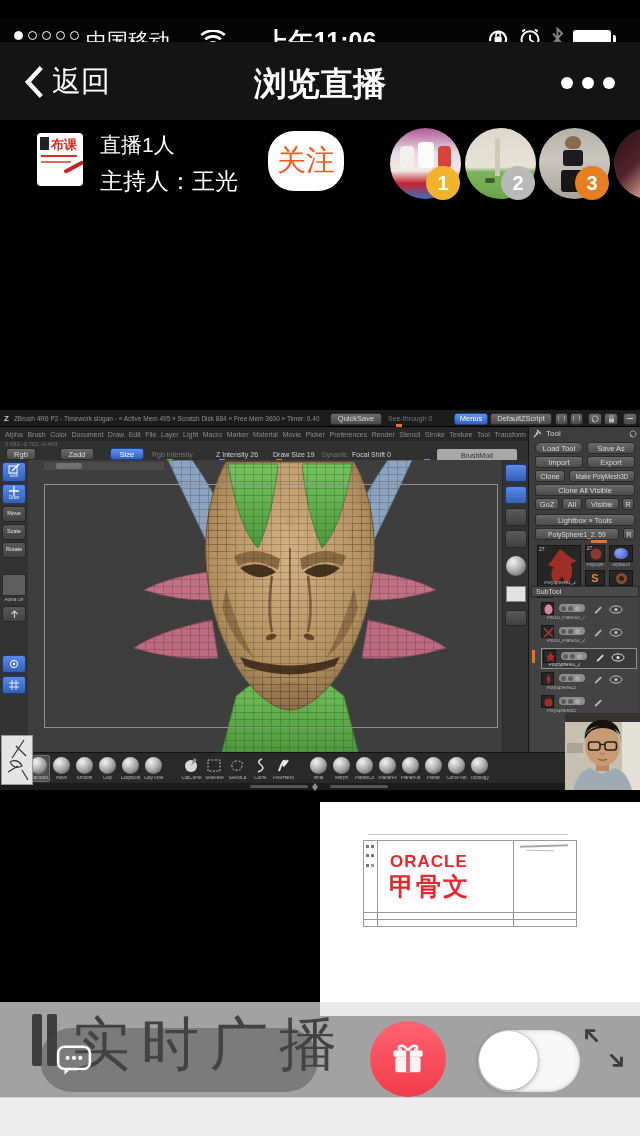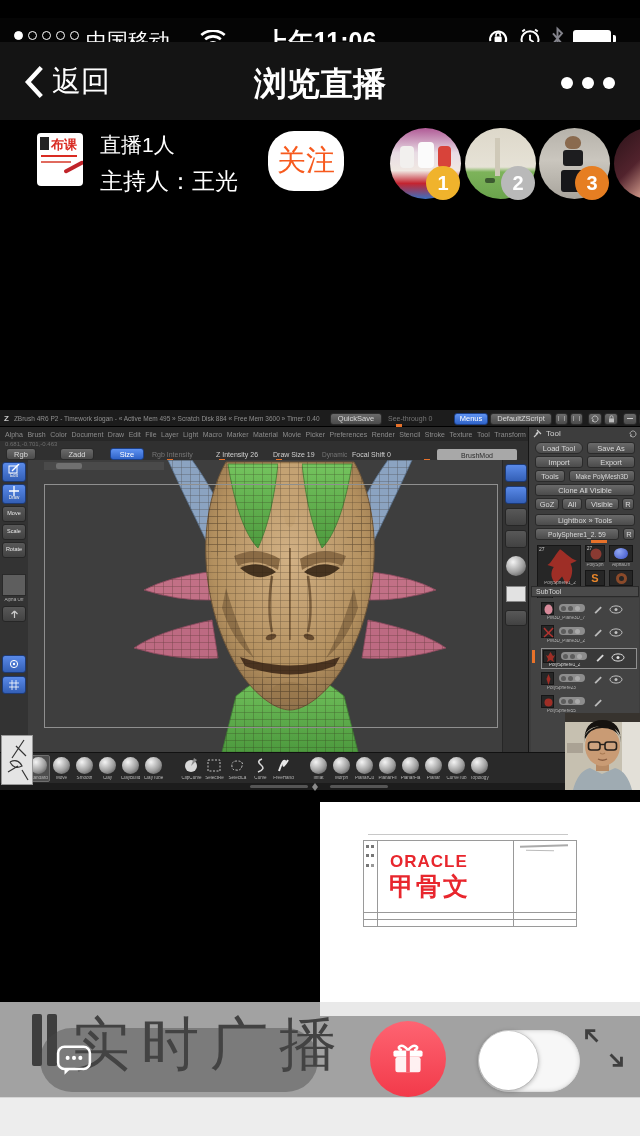--- a/index.html
+++ b/index.html
@@ -364,21 +364,21 @@
       </div>
       <div class="abs f" style="left:6px;top:15px;width:100px;">
         <div class="zbtn" style="width:48px;border-radius:6px;">Load Tool</div>
         <div class="zbtn" style="width:48px;margin-left:4px;">Save As</div>
       </div>
       <div class="abs f" style="left:6px;top:29px;width:100px;">
         <div class="zbtn" style="width:48px;">Import</div>
         <div class="zbtn" style="width:48px;margin-left:4px;">Export</div>
       </div>
       <div class="abs f" style="left:6px;top:43px;width:100px;">
-        <div class="zbtn" style="width:30px;">Tools</div>
+        <div class="zbtn" style="width:30px;">Clone</div>
         <div class="zbtn" style="width:66px;margin-left:4px;font-size:6.3px;">Make PolyMesh3D</div>
       </div>
       <div class="zbtn abs" style="left:6px;top:57px;width:100px;">Clone All Visible</div>
       <div class="abs f" style="left:6px;top:71px;width:100px;">
         <div class="zbtn" style="width:24px;">GoZ</div>
         <div class="zbtn" style="width:20px;margin-left:3px;">All</div>
         <div class="zbtn" style="width:34px;margin-left:3px;">Visible</div>
         <div class="zbtn" style="width:12px;margin-left:3px;">R</div>
       </div>
       <div class="zbtn abs" style="left:6px;top:87px;width:100px;">Lightbox » Tools</div>

